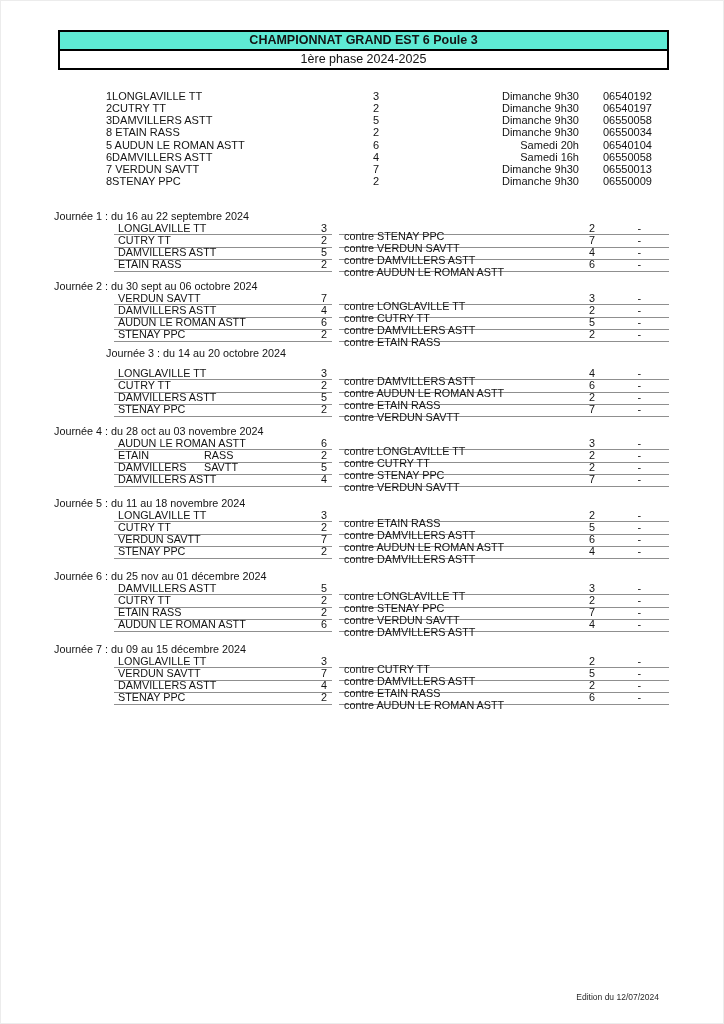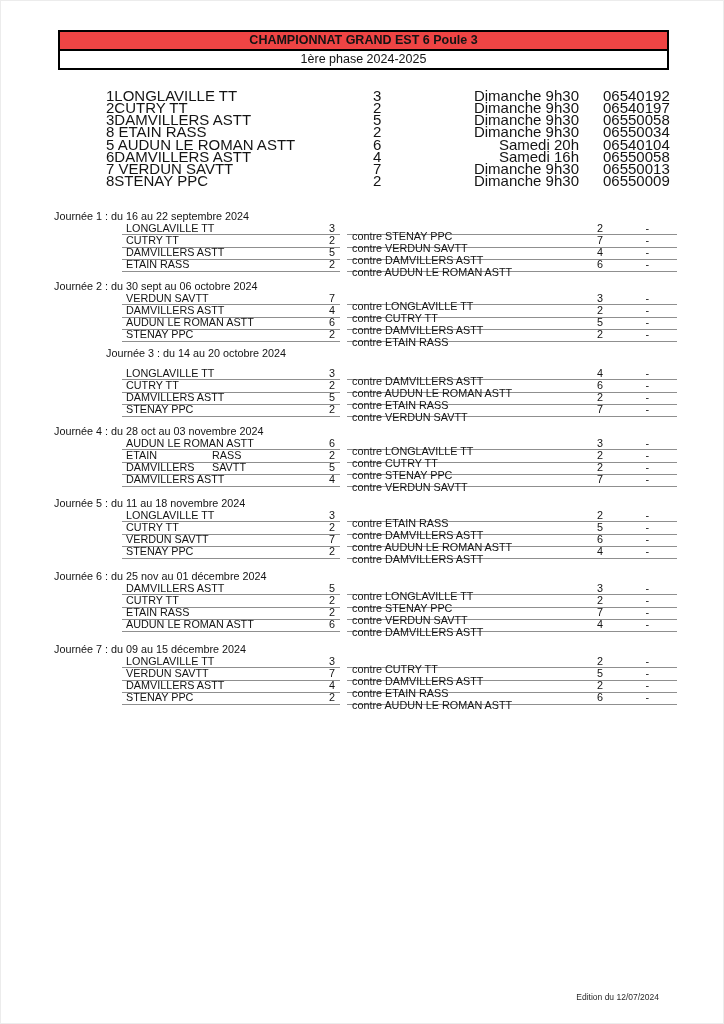--- a/index.html
+++ b/index.html
@@ -6,37 +6,37 @@
   body{
     width:724px;height:1024px;background:#ffffff;position:relative;
     font-family:"Liberation Sans","DejaVu Sans",sans-serif;color:#141414;
     overflow:hidden;
   }
   #page{position:absolute;left:0;top:0;width:722px;height:1022px;border:1px solid #ececec;background:#fff;}
 
   
   .title-box{position:absolute;left:57px;top:29px;width:607px;border:2px solid #000;background:#fff;}
   .title-row{height:17px;line-height:17px;text-align:center;font-size:12.5px;white-space:nowrap;}
-  .title-main{background:#ef4444;border-bottom:2px solid #000;font-weight:bold;}
+  .title-main{background:#5eead4;border-bottom:2px solid #000;font-weight:bold;}
 
   
-  .teams{position:absolute;left:105px;top:89px;width:545px;font-size:15px;}
+  .teams{position:absolute;left:105px;top:89px;width:545px;font-size:11px;}
   .team-row{position:relative;height:12.15px;line-height:12.15px;white-space:nowrap;}
   .t-entry{position:absolute;left:0;top:0;}
   .t-count{position:absolute;left:267px;top:0;}
   .t-day{position:absolute;left:290px;top:0;width:183px;text-align:right;}
   .t-code{position:absolute;left:497px;top:0;}
 
   
   .section{position:absolute;left:0;width:724px;font-size:10.8px;}
   .sec-header{position:absolute;left:53px;top:0;white-space:nowrap;}
   .section.indented .sec-header{left:105px;}
   .sec-rows{position:absolute;left:0;top:13px;width:724px;}
   .section.indented .sec-rows{top:21px;}
-  .match-row{position:relative;height:12.15px;margin-left:8px;}
+  .match-row{position:relative;height:12.15px;}
   .cell-left{position:absolute;left:113px;top:0;width:218px;height:11.4px;border-bottom:1px solid #8f8f8f;}
   .cell-right{position:absolute;left:338px;top:0;width:330px;height:11.4px;border-bottom:1px solid #8f8f8f;}
   .m-home{position:absolute;left:4px;top:0;line-height:11.4px;white-space:nowrap;}
   .m-home2{position:absolute;left:90px;top:0;line-height:11.4px;white-space:nowrap;}
   .m-hs{position:absolute;right:5px;top:0;line-height:11.4px;}
   .m-away{position:absolute;left:5px;top:8px;line-height:11.4px;white-space:nowrap;}
   .m-as{position:absolute;right:74px;top:0;line-height:11.4px;}
   .m-res{position:absolute;right:28px;top:0;line-height:11.4px;}
 
   

